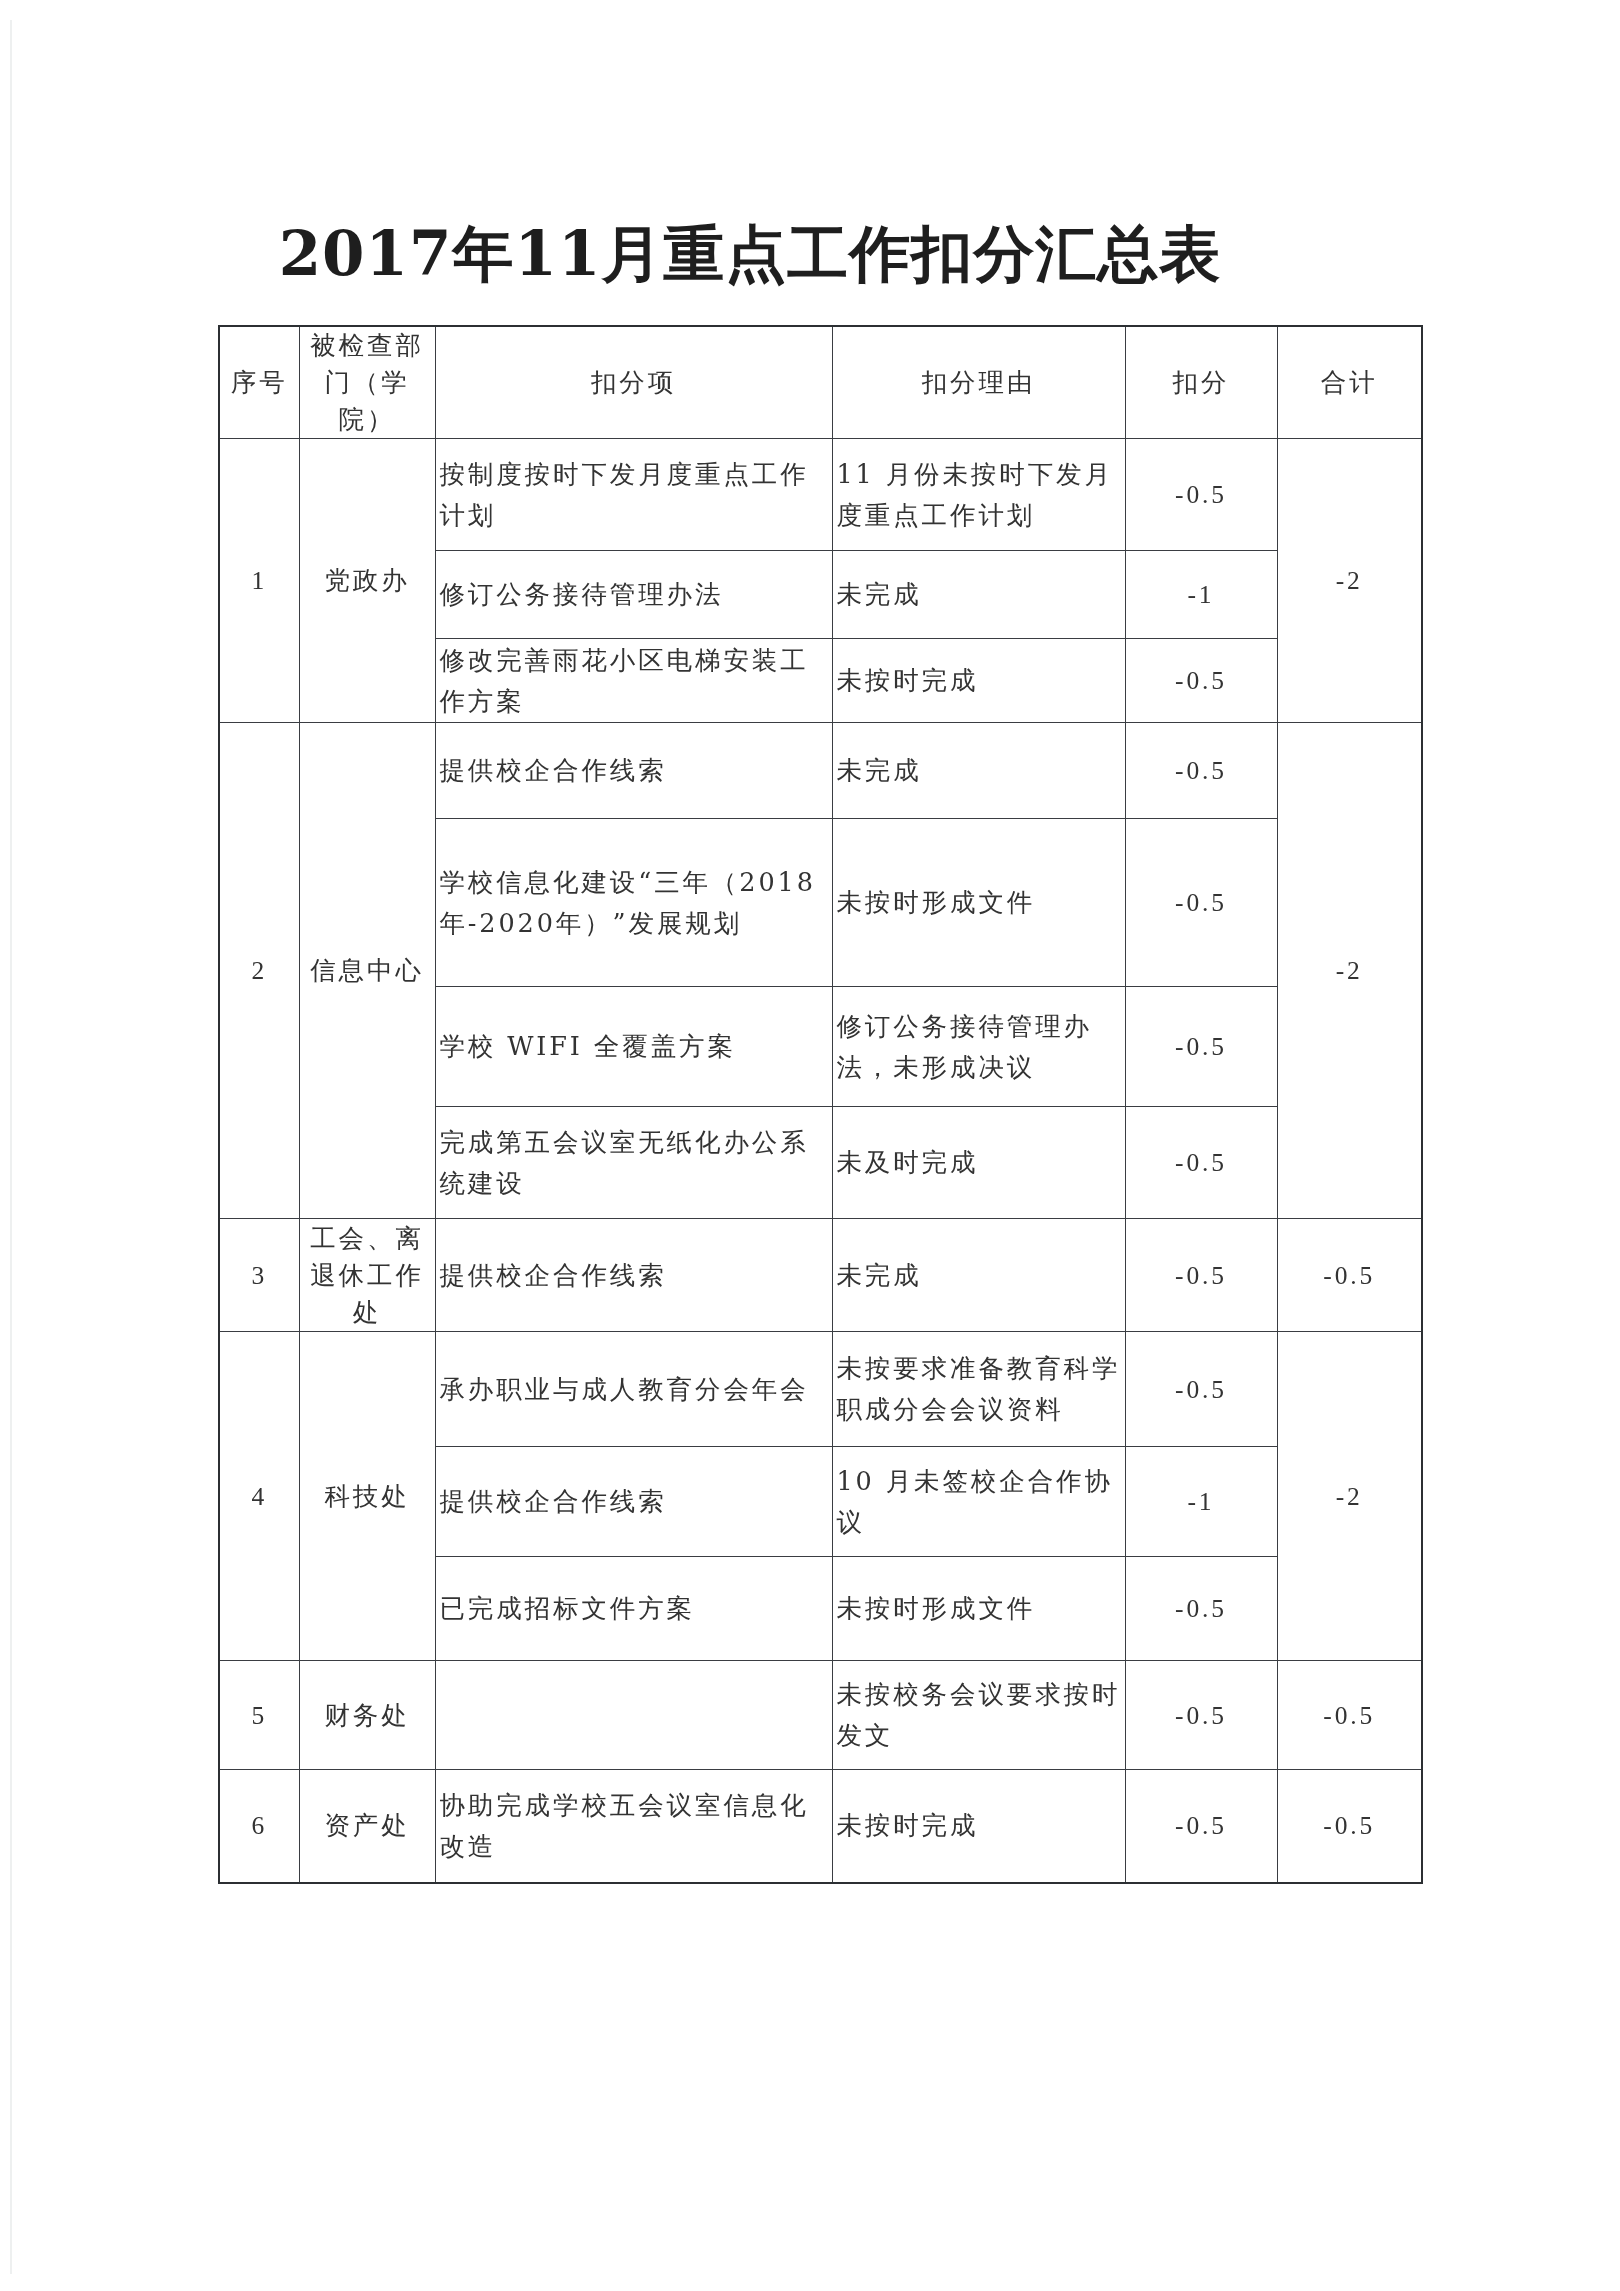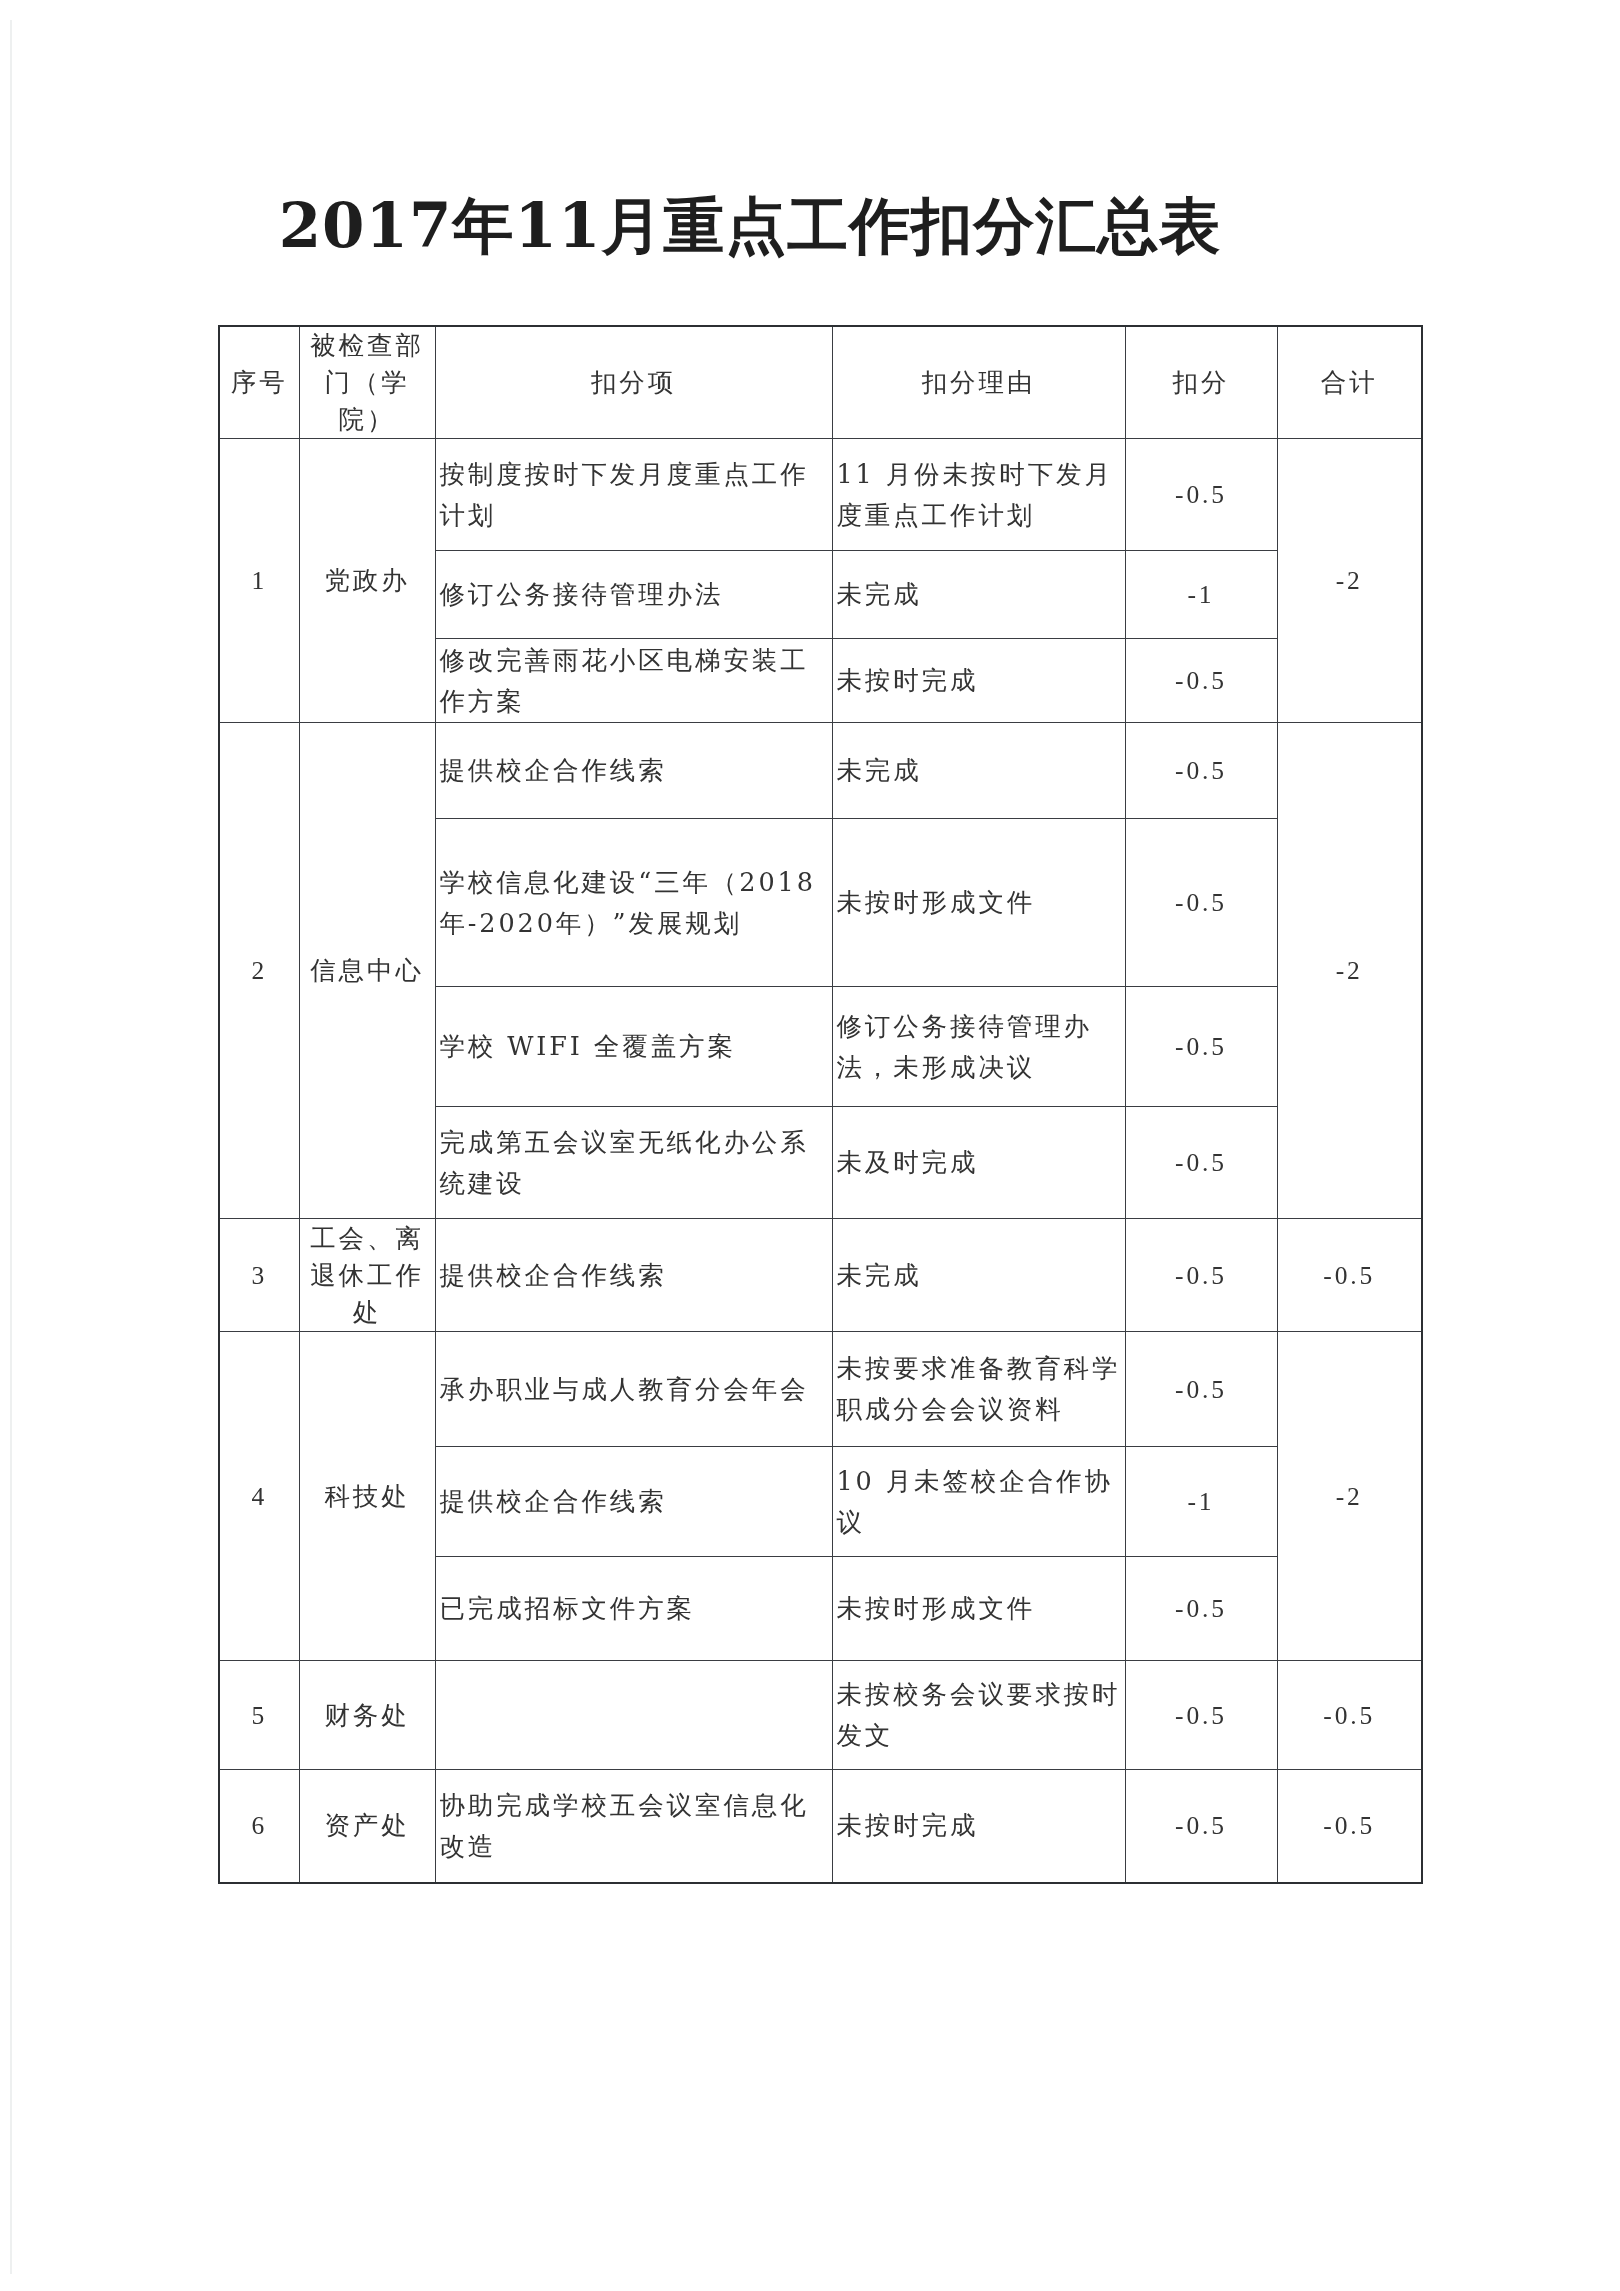--- a/index.html
+++ b/index.html
@@ -1,18 +1,18 @@
 <!DOCTYPE html>
 <html><head>
 <meta charset="utf-8">
 <style>
   html, body { margin: 0; padding: 0; background: #ffffff; }
   body { width: 1620px; height: 2292px; position: relative; overflow: hidden; font-family: "DejaVu Serif", "Liberation Serif", serif; color: #2a2a2a; }
   .page-edge { position: absolute; left: 9.8px; top: 19.6px; width: 2px; height: 2254px; background: #eef0f0; }
-  .title { position: absolute; left: 0; top: 186px; width: 1500px; text-align: center; font-size: 61px; font-weight: bold; letter-spacing: 1px; color: #1e1e1e; font-family: "DejaVu Serif", "Liberation Serif", serif; }
+  .title { position: absolute; left: 0; top: 214px; width: 1500px; text-align: center; font-size: 61px; font-weight: bold; letter-spacing: 1px; color: #1e1e1e; font-family: "DejaVu Serif", "Liberation Serif", serif; }
   table.summary { position: absolute; left: 218px; top: 325px; width: 1204px; border-collapse: collapse; table-layout: fixed; border: 2.9px solid #2c2f33; }
   table.summary td, table.summary th { border: 1.5px solid #3a3d42; padding: 0 3.9px; font-weight: normal; font-size: 25.5px; line-height: 41px; color: #333; vertical-align: middle; letter-spacing: 2.9px; }
   table.summary th { text-align: center; }
   .c-center { text-align: center; }
   .c-left { text-align: left; margin-left: 28px; }
   .num { font-family: "Liberation Serif", "DejaVu Serif", serif; font-size: 26.5px; letter-spacing: 1px; margin-left: 43px; }
   .page-no { position: absolute; left: 0; width: 1620px; top: 2115px; text-align: right; font-family: "DejaVu Sans", sans-serif; font-size: 21.6px; color: #333; padding-left: 36px; }
 </style>
 </head>
 <body>

